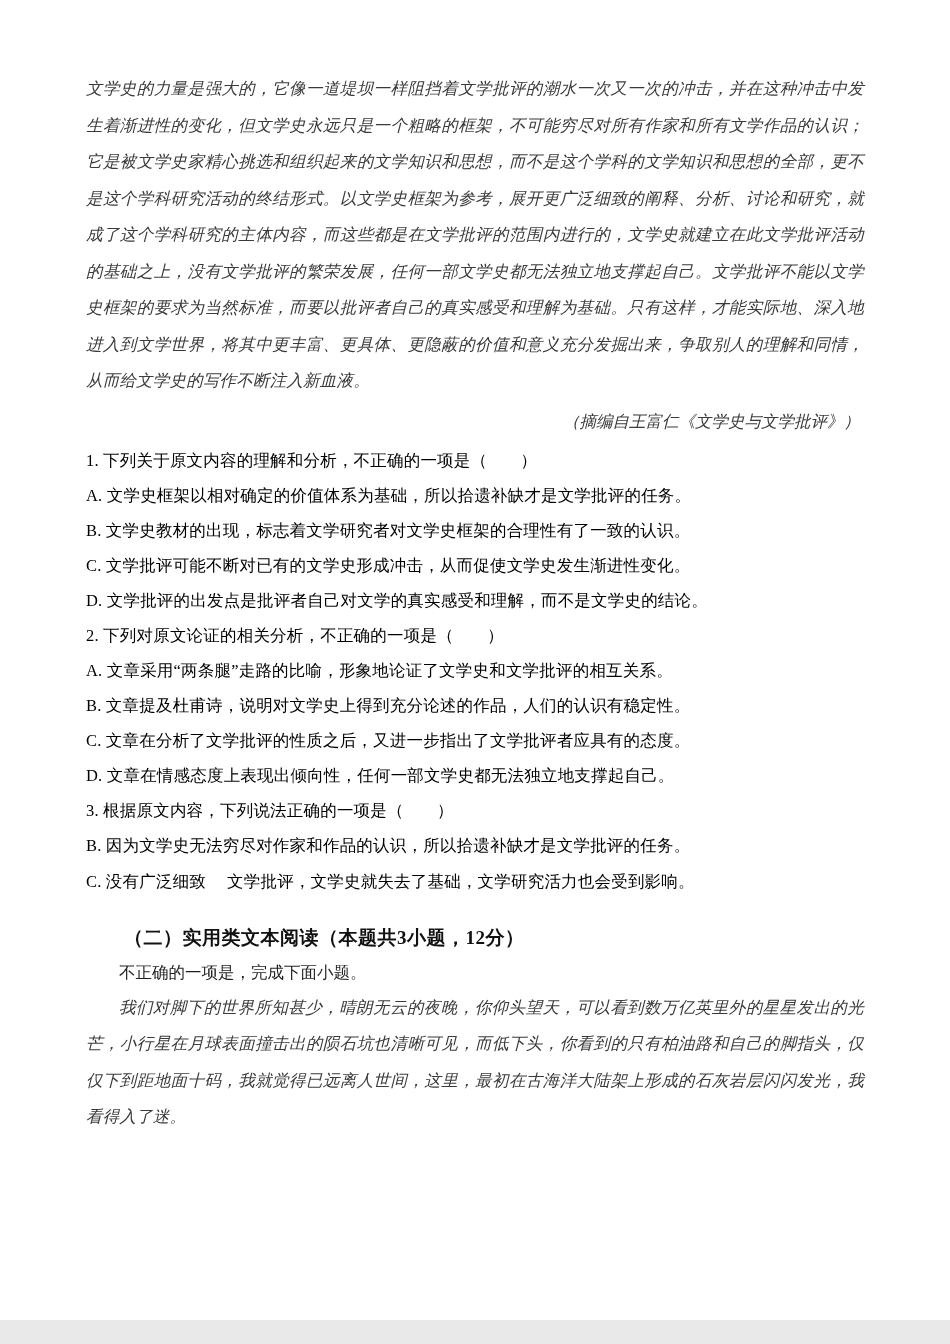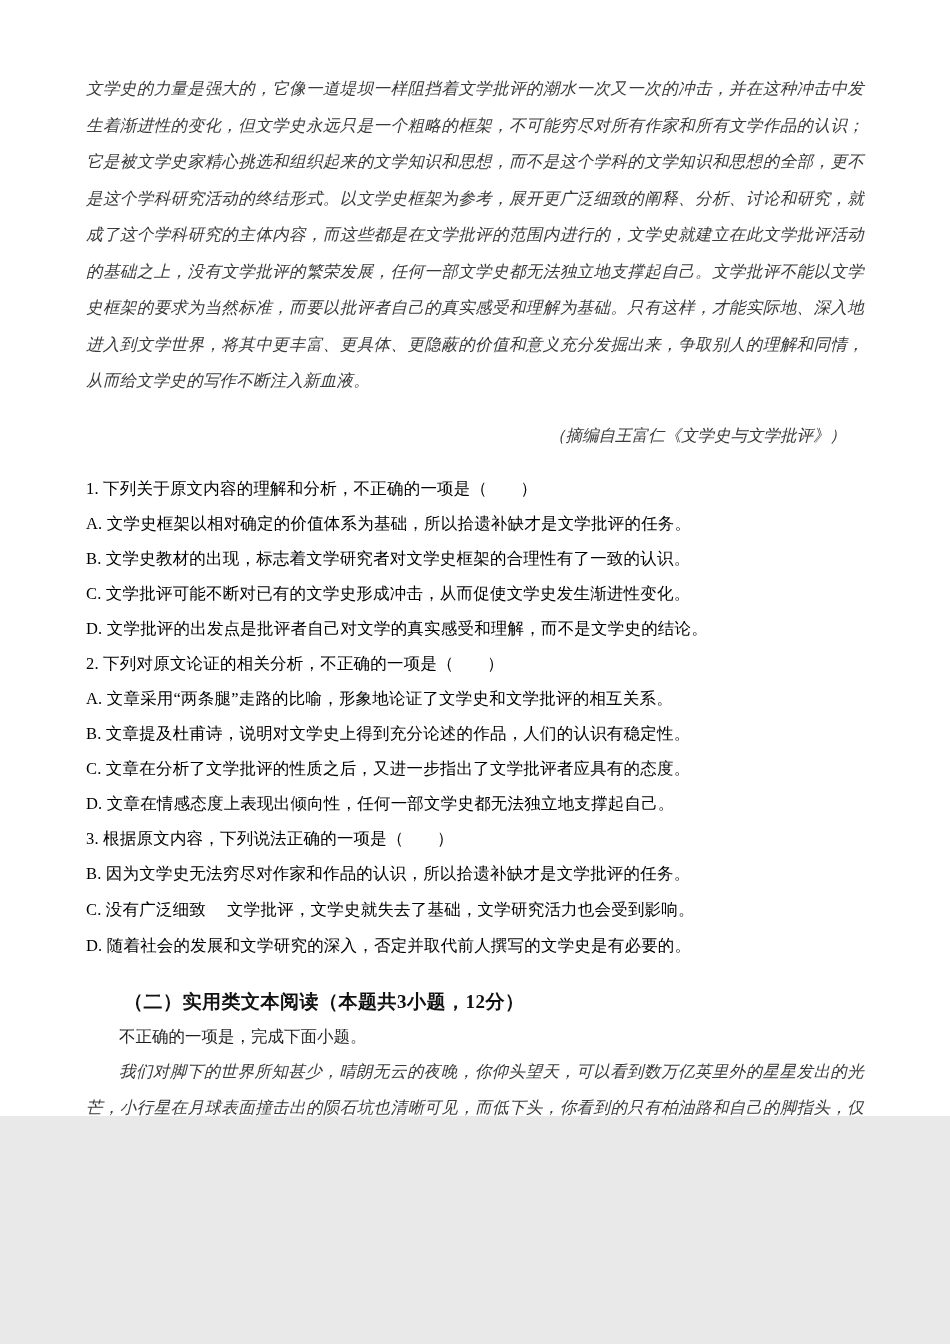--- a/index.html
+++ b/index.html
@@ -1,20 +1,20 @@
 <!DOCTYPE html>
 <html lang="zh"><head>
 <meta charset="utf-8">
 <style>
   * { box-sizing: border-box; }
   html, body { margin: 0; padding: 0; background: #e9e9e9; }
   .page {
     position: relative;
     width: 950px;
-    height: 1116px;
+    height: 1320px;
     background: #ffffff;
     margin: 0 auto;
     overflow: hidden;
     font-family: "Liberation Serif", "DejaVu Serif", serif;
   }
   .content {
     position: absolute;
     left: 86px;
     top: 71px;
     width: 778px;
@@ -26,21 +26,21 @@
   }
   .passage-body {
     margin: 0;
     font-size: 16.5px;
     line-height: 36.5px;
     text-align: justify;
     text-justify: inter-ideograph;
     letter-spacing: 0.2px;
   }
   .attribution {
-    margin: 18px;
+    margin: 4px;
     font-size: 16.5px;
     line-height: 35px;
     text-align: right;
   }
   
   .qline {
     margin: 0;
     font-size: 16.5px;
     line-height: 35px;
     color: #000000;
@@ -112,21 +112,20 @@
       <p class="qline">A. 文章采用“两条腿”走路的比喻，形象地论证了文学史和文学批评的相互关系。</p>
       <p class="qline">B. 文章提及杜甫诗，说明对文学史上得到充分论述的作品，人们的认识有稳定性。</p>
       <p class="qline">C. 文章在分析了文学批评的性质之后，又进一步指出了文学批评者应具有的态度。</p>
       <p class="qline">D. 文章在情感态度上表现出倾向性，任何一部文学史都无法独立地支撑起自己。</p>
     </div>
 
     <div>
       <p class="qline">3. 根据原文内容，下列说法正确的一项是（　　）</p>
       <p class="qline">B. 因为文学史无法穷尽对作家和作品的认识，所以拾遗补缺才是文学批评的任务。</p>
       <p class="qline gap-before">C. 没有广泛细致　 文学批评，文学史就失去了基础，文学研究活力也会受到影响。</p>
-      <p class="qline gap-before">D. 随着社会的发展和文学研究的深入，否定并取代前人撰写的文学史是有必要的。</p>
     </div>
 
     <p class="section-heading">（二）实用类文本阅读（本题共3小题，12分）</p>
 
     <p class="instruction">不正确的一项是，完成下面小题。</p>
 
     <p class="passage-2 kai">我们对脚下的世界所知甚少，晴朗无云的夜晚，你仰头望天，可以看到数万亿英里外的星星发出的光芒，小行星在月球表面撞击出的陨石坑也清晰可见，而低下头，你看到的只有柏油路和自己的脚指头，仅仅下到距地面十码，我就觉得已远离人世间，这里，最初在古海洋大陆架上形成的石灰岩层闪闪发光，我看得入了迷。</p>
 
   </div>
 

